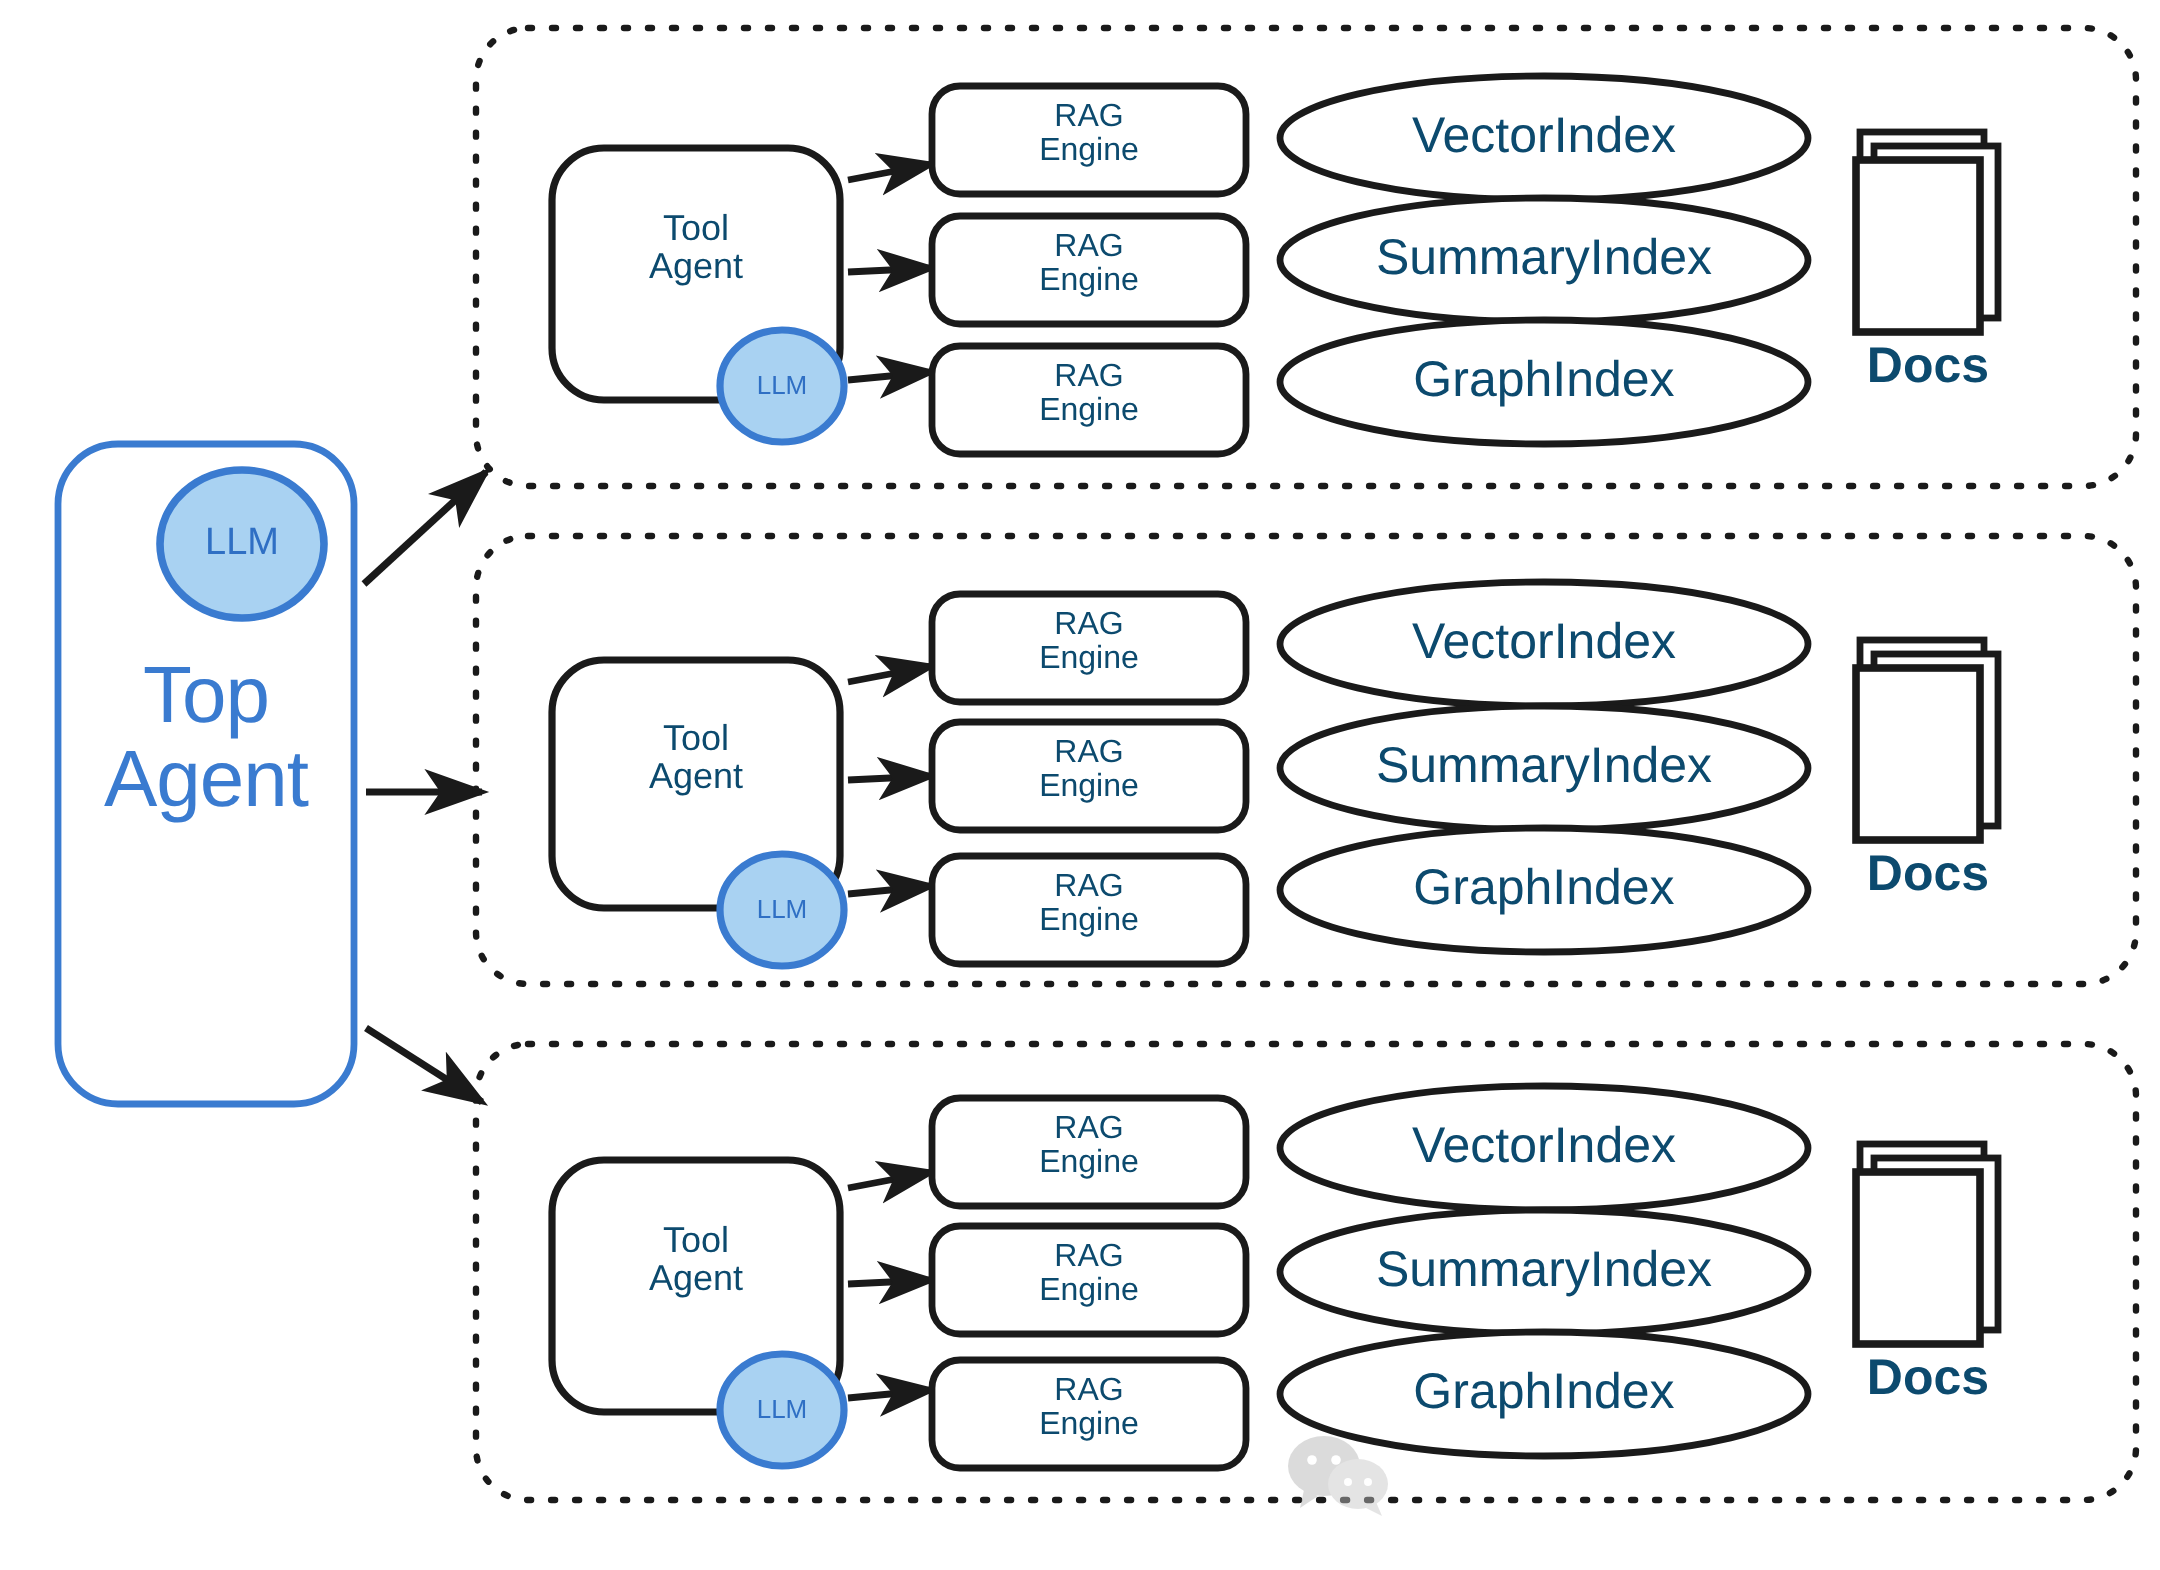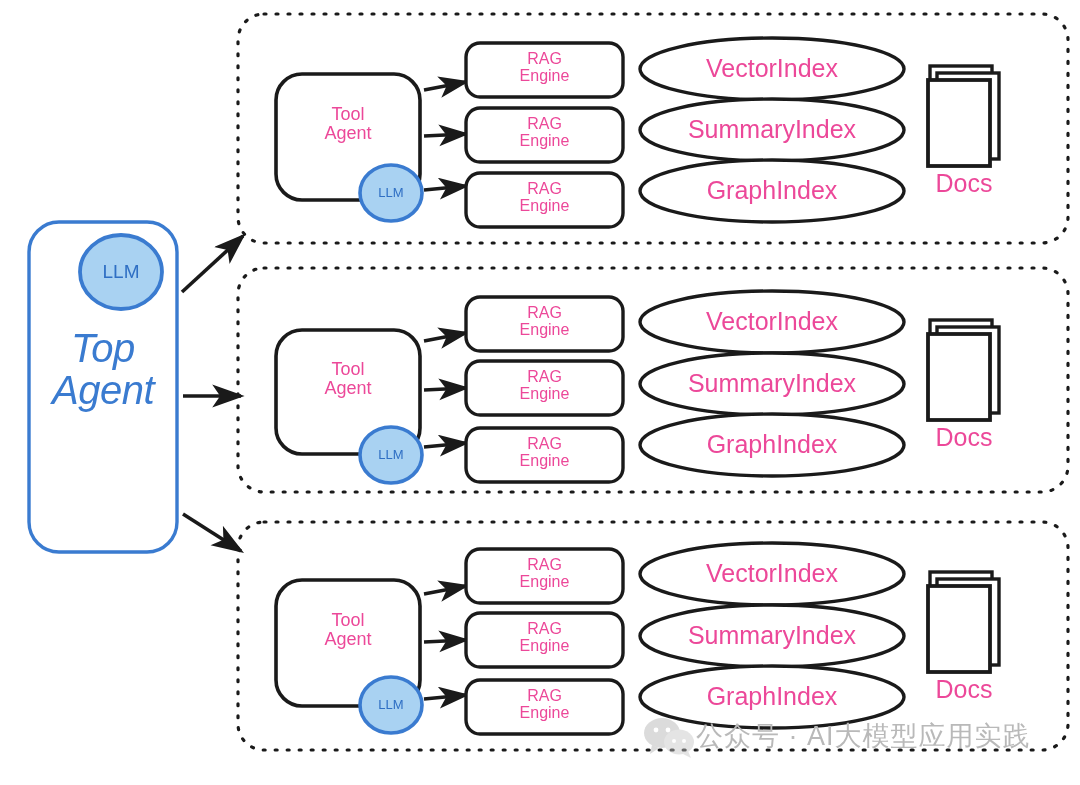--- a/index.html
+++ b/index.html
@@ -21,21 +21,21 @@
     position: absolute;
     left: 0;
     top: 0;
     width: 1080px;
     height: 785px;
   }
   .lbl {
     position: absolute;
     text-align: center;
     line-height: 1.05;
-    color: #ec4899;
+    color: #0c4a6e;
     user-select: none;
     white-space: pre-line;
   }
   .top-agent-label {
     color: #3a7bd0;
     font-size: 40px;
     font-weight: 400;
     letter-spacing: -0.5px;
   }
   .llm-label-big {
@@ -51,20 +51,21 @@
   }
   .rag-label {
     font-size: 16px;
   }
   .index-label {
     font-size: 25px;
     text-align: center;
   }
   .docs-label {
     font-size: 25px;
+    font-weight: bold;
   }
   .watermark {
     position: absolute;
     color: #b9b9b9;
     font-size: 27px;
     white-space: nowrap;
     letter-spacing: 1px;
     user-select: none;
   }
 </style>
@@ -228,21 +229,21 @@
       <path d="M652,745 L650,754 L659,748 z" fill="#b0b0b0"></path>
       <circle cx="656" cy="730" r="2.4" fill="#ffffff"></circle>
       <circle cx="668" cy="730" r="2.4" fill="#ffffff"></circle>
       <ellipse cx="679" cy="742" rx="15" ry="12.5" fill="#c4c4c4"></ellipse>
       <path d="M688,751 L691,758 L683,754 z" fill="#c4c4c4"></path>
       <circle cx="674" cy="741" r="2" fill="#ffffff"></circle>
       <circle cx="684" cy="741" r="2" fill="#ffffff"></circle>
     </g>
   </svg>
 
-  <div class="lbl top-agent-label" style="left:29px; top:327px; width:148px;font-style:italic;">Top
+  <div class="lbl top-agent-label" style="left:29px; top:327px; width:148px;">Top
 Agent</div>
   <div class="lbl llm-label-big" style="left:81px; top:262px; width:80px;">LLM</div>
 
   <div class="lbl tool-agent-label" style="left:276px; top:105px; width:144px;">Tool
 Agent</div>
   <div class="lbl llm-label-small" style="left:351px; top:186px; width:80px;">LLM</div>
 
   <div class="lbl rag-label" style="left:466px; top:51px; width:157px;">RAG
 Engine</div>
   <div class="lbl rag-label" style="left:466px; top:116px; width:157px;">RAG
@@ -283,15 +284,14 @@
 Engine</div>
   <div class="lbl rag-label" style="left:466px; top:688px; width:157px;">RAG
 Engine</div>
 
   <div class="lbl index-label" style="left:640px; top:560px; width:264px;">VectorIndex</div>
   <div class="lbl index-label" style="left:640px; top:622px; width:264px;">SummaryIndex</div>
   <div class="lbl index-label" style="left:640px; top:683px; width:264px;">GraphIndex</div>
 
   <div class="lbl docs-label" style="left:905px; top:676px; width:118px;">Docs</div>
 
-  <div class="watermark" style="left:696px; top:718px;">公众号 · AI大模型应用实践</div>
 
 </div>
 
 </body></html>

